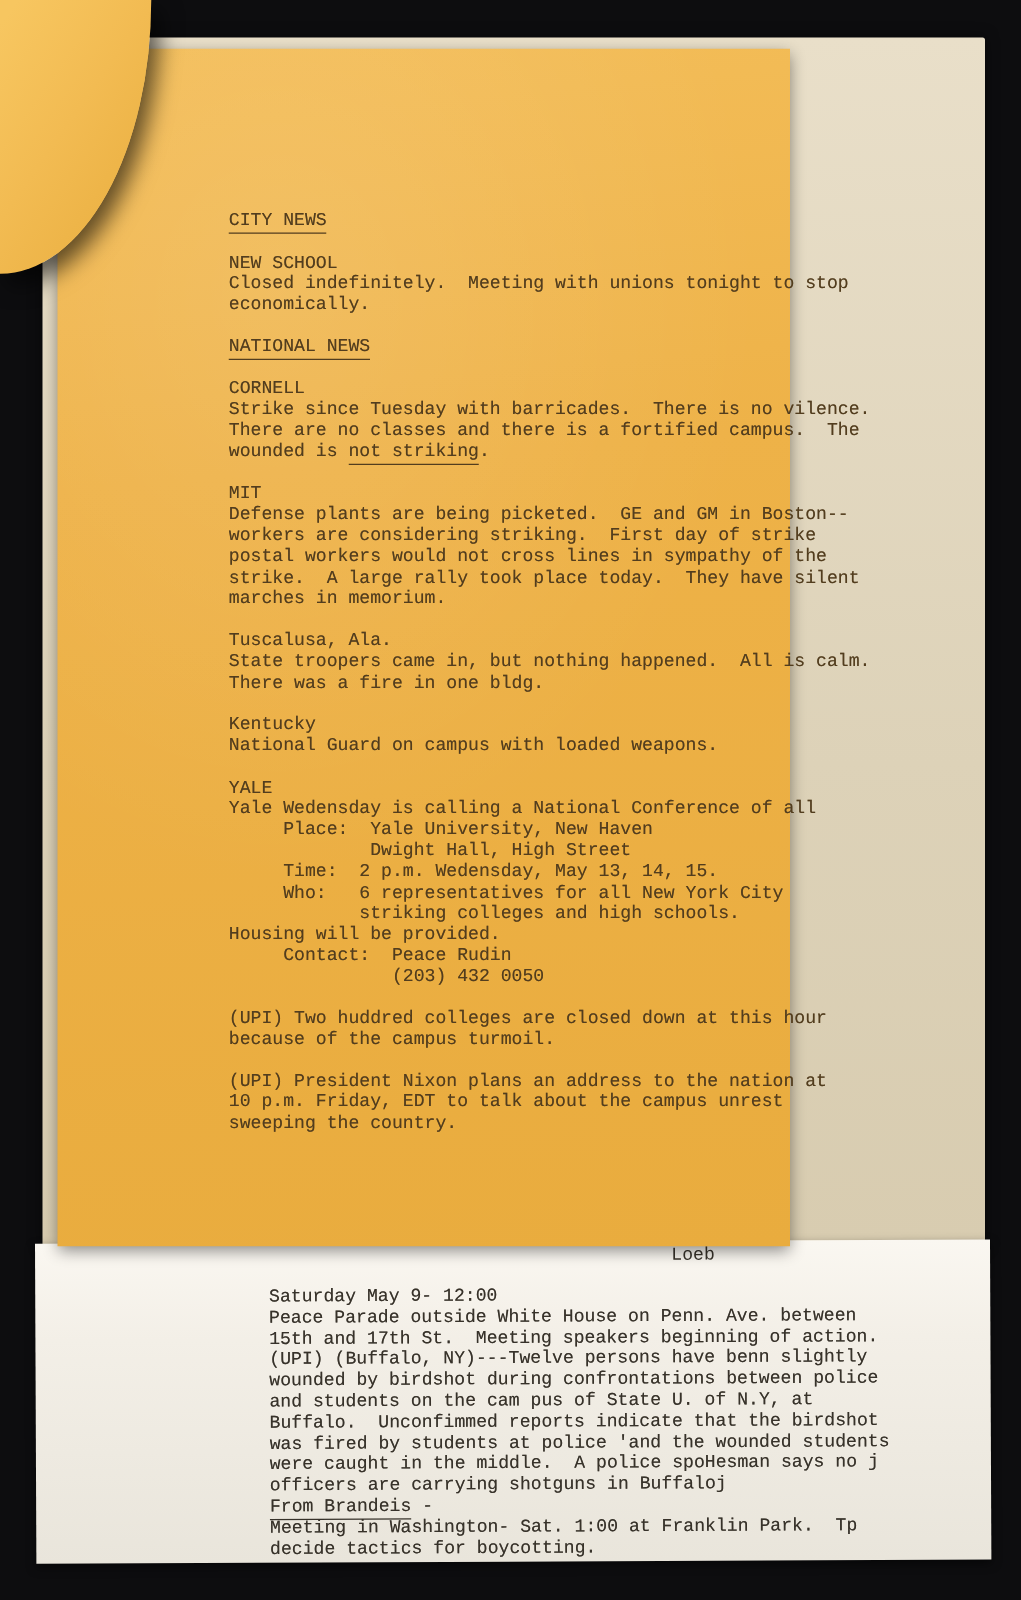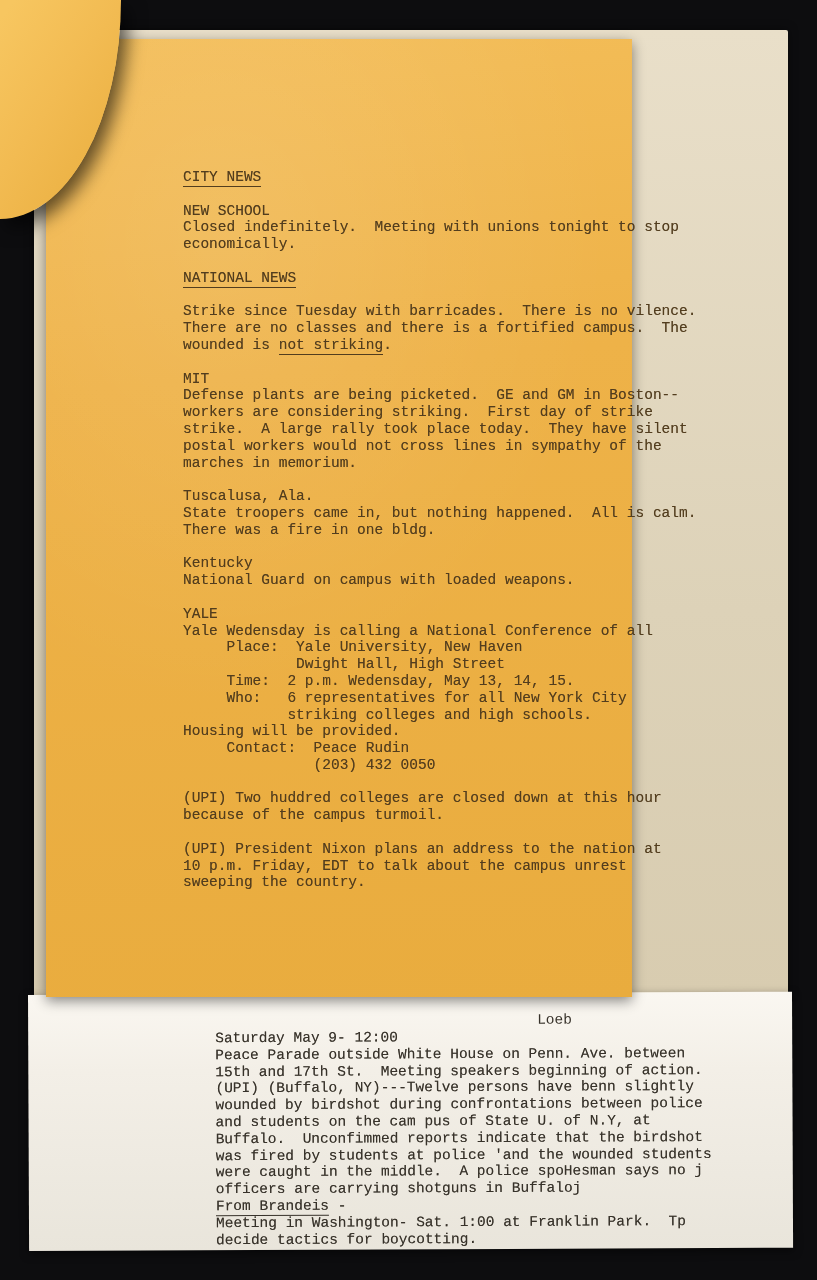--- a/index.html
+++ b/index.html
@@ -47,21 +47,21 @@
     box-shadow:0 3px 8px rgba(0,0,0,.5);
     z-index:2;
   }
   .sheet-text{
     position:absolute;left:187px;top:36px;
     font-size:14.5px;line-height:16.8px;
     color:var(--ink-white-sheet,#37322a);
     text-shadow:0 0 .4px rgba(55,50,42,.6);
   }
   .signature{
-    position:absolute;left:509px;top:19px;
+    position:absolute;left:509px;top:4px;
     font-size:14.5px;color:var(--ink-white-sheet,#37322a);
   }
   .yellow-page{z-index:4;}
   .backing-sheet{z-index:1;}
 </style>
 </head>
 <body>
 
 <div class="scene">
 
@@ -70,29 +70,30 @@
   <div class="yellow-page">
     <div class="page-text">
         <div class="ln"><span class="u">CITY NEWS</span></div>
         <div class="ln"><span></span>&nbsp;</div>
         <div class="ln"><span>NEW SCHOOL</span></div>
         <div class="ln"><span>Closed indefinitely.  Meeting with unions tonight to stop</span></div>
         <div class="ln"><span>economically.</span></div>
         <div class="ln"><span></span>&nbsp;</div>
         <div class="ln"><span class="u">NATIONAL NEWS</span></div>
         <div class="ln"><span></span>&nbsp;</div>
+        <div class="ln"><span>CORNELL</span></div>
         <div class="ln"><span>Strike since Tuesday with barricades.  There is no vilence.</span></div>
         <div class="ln"><span>There are no classes and there is a fortified campus.  The</span></div>
         <div class="ln"><span>wounded is </span><span class="u">not striking</span><span>.</span></div>
         <div class="ln"><span></span>&nbsp;</div>
         <div class="ln"><span>MIT</span></div>
         <div class="ln"><span>Defense plants are being picketed.  GE and GM in Boston--</span></div>
         <div class="ln"><span>workers are considering striking.  First day of strike</span></div>
+        <div class="ln"><span>postal workers would not cross lines in sympathy of the</span></div>
         <div class="ln"><span>strike.  A large rally took place today.  They have silent</span></div>
-        <div class="ln"><span>postal workers would not cross lines in sympathy of the</span></div>
         <div class="ln"><span>marches in memorium.</span></div>
         <div class="ln"><span></span>&nbsp;</div>
         <div class="ln"><span>Tuscalusa, Ala.</span></div>
         <div class="ln"><span>State troopers came in, but nothing happened.  All is calm.</span></div>
         <div class="ln"><span>There was a fire in one bldg.</span></div>
         <div class="ln"><span></span>&nbsp;</div>
         <div class="ln"><span>Kentucky</span></div>
         <div class="ln"><span>National Guard on campus with loaded weapons.</span></div>
         <div class="ln"><span></span>&nbsp;</div>
         <div class="ln"><span>YALE</span></div>

